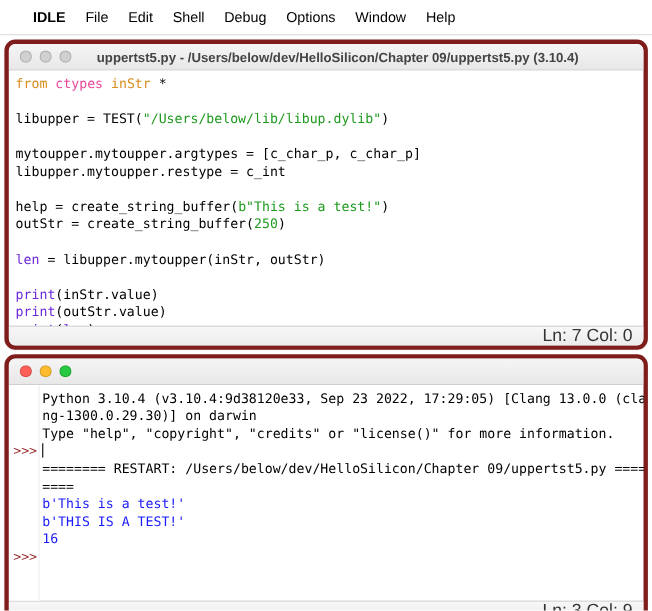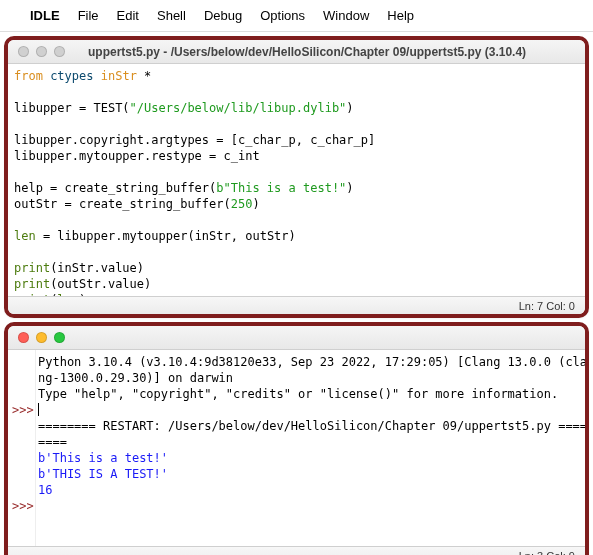--- a/index.html
+++ b/index.html
@@ -88,33 +88,33 @@
     padding-left: 4px;
     background: #fff;
     border-right: 1px solid #eee;
   }
   .gutter .prompt { color:#9a2e2e; }
   .shell { flex:1; padding-left:2px; }
 
   .statusbar {
     height: 18px;
     border-top: 1px solid #cfcfcf;
-    font-size: 11px;
+    font-size: 16px;
     display: flex;
     justify-content: flex-end;
     align-items: center;
     padding: 0 10px;
     background: linear-gradient(#f7f7f7,#ececec);
     color: #333;
   }
   
   .kw { color:#d98e1f; }      
-  .mod { color:#0c4a6e; }
+  .mod { color:#ec4899; }
   .str { color:#1f9a1f; }      
-  .builtin { color:#4d7c0f; }  
+  .builtin { color:#6d28d9; }  
   .plain { color:#000; }
   .cursor { display:inline-block; width:1px; height:13px; background:#000; vertical-align:-2px; }
   .out-blue { color:#1a1af7;text-align:center; }
 </style>
 </head>
 <body>
 
 <div class="menubar">
   <span class="apple"></span>
   <span class="appname">IDLE</span>
@@ -133,21 +133,21 @@
       <div class="light gray"></div>
       <div class="light gray"></div>
       <div class="light gray"></div>
     </div>
     <div class="title">uppertst5.py - /Users/below/dev/HelloSilicon/Chapter 09/uppertst5.py (3.10.4)</div>
   </div>
   <div class="editor"><span class="kw">from</span> <span class="mod">ctypes</span> <span class="kw">inStr</span><span class="plain"> *</span>
 
 <span class="plain">libupper = TEST(</span><span class="str">"/Users/below/lib/libup.dylib"</span><span class="plain">)</span>
 
-<span class="plain">libupper.copyright.argtypes = [c_char_p, c_char_p]</span>
+<span class="plain">mytoupper.mytoupper.argtypes = [c_char_p, c_char_p]</span>
 <span class="plain">libupper.mytoupper.restype = c_int</span>
 
 <span class="plain">help = create_string_buffer(</span><span class="str">b"This is a test!"</span><span class="plain">)</span>
 <span class="plain">outStr = create_string_buffer(</span><span class="str">250</span><span class="plain">)</span>
 
 <span class="builtin">len</span><span class="plain"> = libupper.mytoupper(inStr, outStr)</span>
 
 <span class="builtin">print</span><span class="plain">(inStr.value)</span>
 <span class="builtin">print</span><span class="plain">(outStr.value)</span>
 <span class="builtin">print</span><span class="plain">(</span><span class="builtin">len</span><span class="plain">)</span></div>

